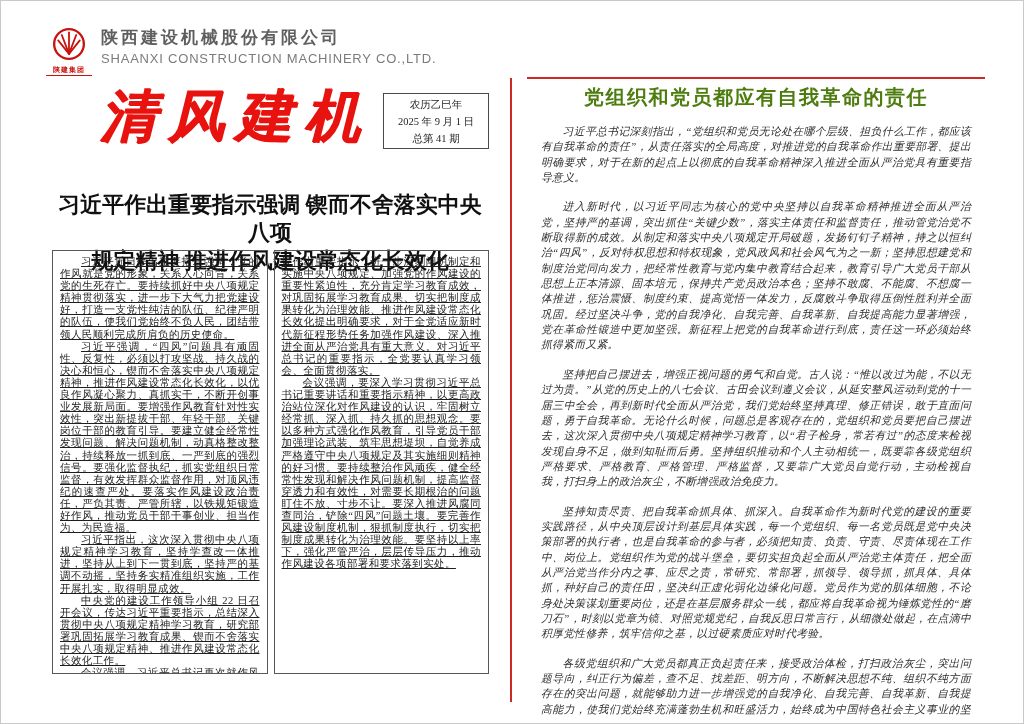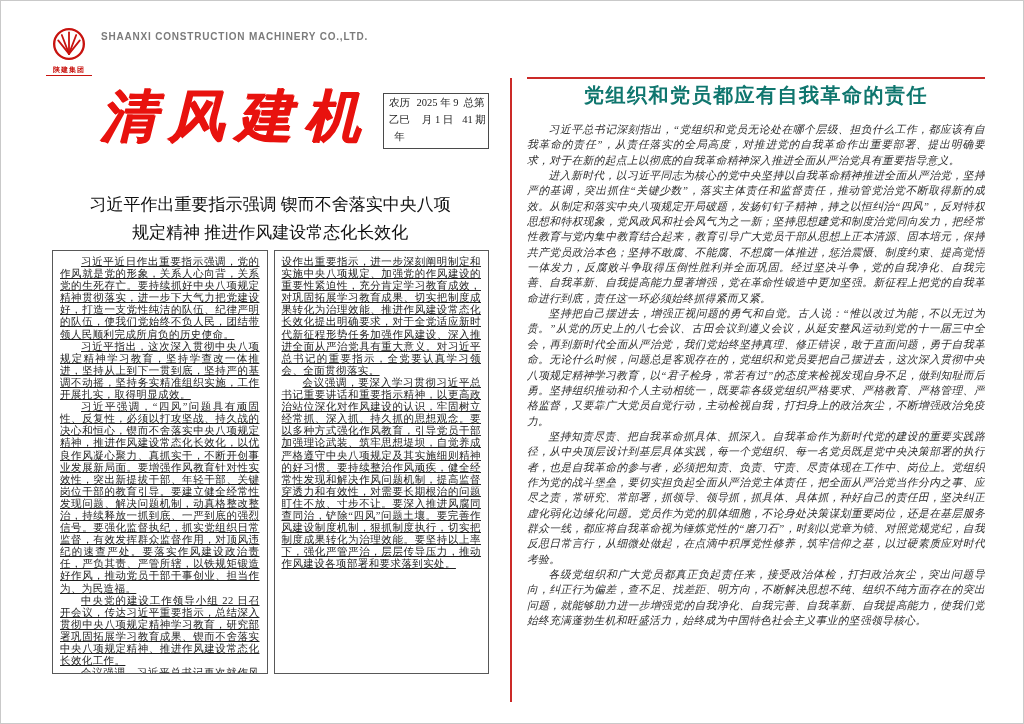--- a/index.html
+++ b/index.html
@@ -8,52 +8,52 @@
         font-family:"Liberation Serif","DejaVu Serif",serif;}
 
   
   .brand{position:absolute;left:46px;top:26px;display:flex;align-items:flex-start;gap:9px;}
   .logo-wrap{width:46px;text-align:center;}
   .logo-caption{font-family:"Liberation Sans","DejaVu Sans",sans-serif;font-weight:bold;
                 font-size:7px;color:#c8130f;letter-spacing:1px;line-height:8px;border-bottom:1px solid #c8130f;padding-bottom:1px;}
   .brand-names{padding-top:2px;}
   .name-cn{font-family:"Liberation Sans","DejaVu Sans",sans-serif;font-weight:bold;
            font-size:17px;color:#5f5f5f;letter-spacing:3px;line-height:20px;}
-  .name-en{font-family:"Liberation Sans","DejaVu Sans",sans-serif;font-weight:bold;
-           font-size:10px;color:#7b7b7b;letter-spacing:0.8px;margin-top:3px;}
+  .name-en{font-family:"Liberation Sans","DejaVu Sans",sans-serif;font-weight:normal;
+           font-size:13px;color:#7b7b7b;letter-spacing:0.8px;margin-top:3px;}
 
   
   .masthead-title{position:absolute;left:72px;top:80px;width:300px;text-align:right;
                   font-size:56px;line-height:72px;font-weight:bold;font-style:italic;
                   color:#e8120e;letter-spacing:12px;text-shadow:1px 1px 0 #e8120e;}
   .date-box{position:absolute;left:383px;top:93px;width:104px;height:54px;border:1px solid #4a4a4a;
-            display:flex;flex-direction:row;justify-content:center;text-align:center;
+            display:flex;flex-direction:column;justify-content:center;text-align:center;
             font-size:10.5px;line-height:17px;color:#1d1d1d;}
 
   
   .left-headline{position:absolute;left:48px;top:191px;width:444px;text-align:center;
-                 font-weight:normal;font-size:17px;line-height:28px;color:#101010;}
+                 font-weight:bold;font-size:22px;line-height:28px;color:#101010;}
   .columns{position:absolute;left:52px;top:250px;width:437px;height:424px;display:flex;gap:6px;}
   .col{flex:1;border:1px solid #585858;padding:5px 7px;overflow:hidden;
        font-size:10.5px;line-height:12.1px;letter-spacing:0.4px;text-align:justify;color:#1e1e1e;}
   .col p{margin:0;text-indent:2em;text-decoration:underline;}
   .col p.cont{text-indent:0;}
 
   
   .divider-v{position:absolute;left:510px;top:78px;width:2px;height:624px;background:#cb2a28;}
   .rule-red{position:absolute;left:527px;top:77px;width:458px;height:2px;background:#cb2a28;}
 
   
   .right-half{position:absolute;left:527px;top:84px;width:458px;height:632px;overflow:hidden;}
-  .right-headline{text-align:center;font-family:Liberation Mono, monospace;
-                  font-weight:bold;font-size:20px;line-height:26px;color:#0f766e;
+  .right-headline{text-align:center;font-family:Liberation Serif, serif;
+                  font-weight:bold;font-size:20px;line-height:26px;color:#4d7c0f;
                   letter-spacing:1.5px;margin:0 0 12px 0;}
   .right-body{font-size:10.8px;line-height:15.35px;letter-spacing:0.3px;text-align:justify;
               color:#2e2e2e;font-style:italic;}
-  .right-body p{margin:0;text-indent:2em;}
+  .right-body p{margin:14px;text-indent:2em;}
 </style>
 </head>
 <body>
 
 <div class="page">
 
   <div class="brand">
     <div class="logo-wrap">
       <span>
         <svg width="36" height="36" viewBox="0 0 40 40">
@@ -63,41 +63,42 @@
             <path d="M20 31 L12 10"></path>
             <path d="M20 31 L28 10"></path>
             <path d="M20 31 L8 16"></path>
             <path d="M20 31 L32 16"></path>
           </g>
         </svg>
       </span>
       <div class="logo-caption">陕建集团</div>
     </div>
     <div class="brand-names">
+      <div class="name-cn">陕西建设机械股份有限公司</div>
       <div class="name-en">SHAANXI CONSTRUCTION MACHINERY CO.,LTD.</div>
     </div>
   </div>
 
   <div class="masthead-title">清风建机</div>
   <div class="date-box">
     <div>农历乙巳年</div>
     <div>2025 年 9 月 1 日</div>
     <div>总第 41 期</div>
   </div>
 
   <div class="left-headline">
     <div>习近平作出重要指示强调 锲而不舍落实中央八项</div>
     <div>规定精神 推进作风建设常态化长效化</div>
   </div>
 
   <div class="columns">
     <div class="col">
       <p>习近平近日作出重要指示强调，党的作风就是党的形象，关系人心向背，关系党的生死存亡。要持续抓好中央八项规定精神贯彻落实，进一步下大气力把党建设好，打造一支党性纯洁的队伍、纪律严明的队伍，使我们党始终不负人民，团结带领人民顺利完成所肩负的历史使命。</p>
+      <p>习近平强调，“四风”问题具有顽固性、反复性，必须以打攻坚战、持久战的决心和恒心，锲而不舍落实中央八项规定精神，推进作风建设常态化长效化，以优良作风凝心聚力、真抓实干，不断开创事业发展新局面。要增强作风教育针对性实效性，突出新提拔干部、年轻干部、关键岗位干部的教育引导。要建立健全经常性发现问题、解决问题机制，动真格整改整治，持续释放一抓到底、一严到底的强烈信号。要强化监督执纪，抓实党组织日常监督，有效发挥群众监督作用，对顶风违纪的速查严处。要落实作风建设政治责任，严负其责、严管所辖，以铁规矩锻造好作风，推动党员干部干事创业、担当作为、为民造福。</p>
       <p>习近平指出，这次深入贯彻中央八项规定精神学习教育，坚持学查改一体推进，坚持从上到下一贯到底，坚持严的基调不动摇，坚持务实精准组织实施，工作开展扎实，取得明显成效。</p>
-      <p>习近平强调，“四风”问题具有顽固性、反复性，必须以打攻坚战、持久战的决心和恒心，锲而不舍落实中央八项规定精神，推进作风建设常态化长效化，以优良作风凝心聚力、真抓实干，不断开创事业发展新局面。要增强作风教育针对性实效性，突出新提拔干部、年轻干部、关键岗位干部的教育引导。要建立健全经常性发现问题、解决问题机制，动真格整改整治，持续释放一抓到底、一严到底的强烈信号。要强化监督执纪，抓实党组织日常监督，有效发挥群众监督作用，对顶风违纪的速查严处。要落实作风建设政治责任，严负其责、严管所辖，以铁规矩锻造好作风，推动党员干部干事创业、担当作为、为民造福。</p>
       <p>中央党的建设工作领导小组 22 日召开会议，传达习近平重要指示，总结深入贯彻中央八项规定精神学习教育，研究部署巩固拓展学习教育成果、锲而不舍落实中央八项规定精神、推进作风建设常态化长效化工作。</p>
       <p>会议强调，习近平总书记再次就作风建</p>
     </div>
     <div class="col">
       <p class="cont">设作出重要指示，进一步深刻阐明制定和实施中央八项规定、加强党的作风建设的重要性紧迫性，充分肯定学习教育成效，对巩固拓展学习教育成果、切实把制度成果转化为治理效能、推进作风建设常态化长效化提出明确要求，对于全党适应新时代新征程形势任务加强作风建设、深入推进全面从严治党具有重大意义。对习近平总书记的重要指示，全党要认真学习领会、全面贯彻落实。</p>
       <p>会议强调，要深入学习贯彻习近平总书记重要讲话和重要指示精神，以更高政治站位深化对作风建设的认识，牢固树立经常抓、深入抓、持久抓的思想观念。要以多种方式强化作风教育，引导党员干部加强理论武装、筑牢思想堤坝，自觉养成严格遵守中央八项规定及其实施细则精神的好习惯。要持续整治作风顽疾，健全经常性发现和解决作风问题机制，提高监督穿透力和有效性，对需要长期根治的问题盯住不放、寸步不让。要深入推进风腐同查同治，铲除“四风”问题土壤。要完善作风建设制度机制，狠抓制度执行，切实把制度成果转化为治理效能。要坚持以上率下，强化严管严治，层层传导压力，推动作风建设各项部署和要求落到实处。</p>
     </div>
   </div>
 
   <div class="divider-v"></div>

